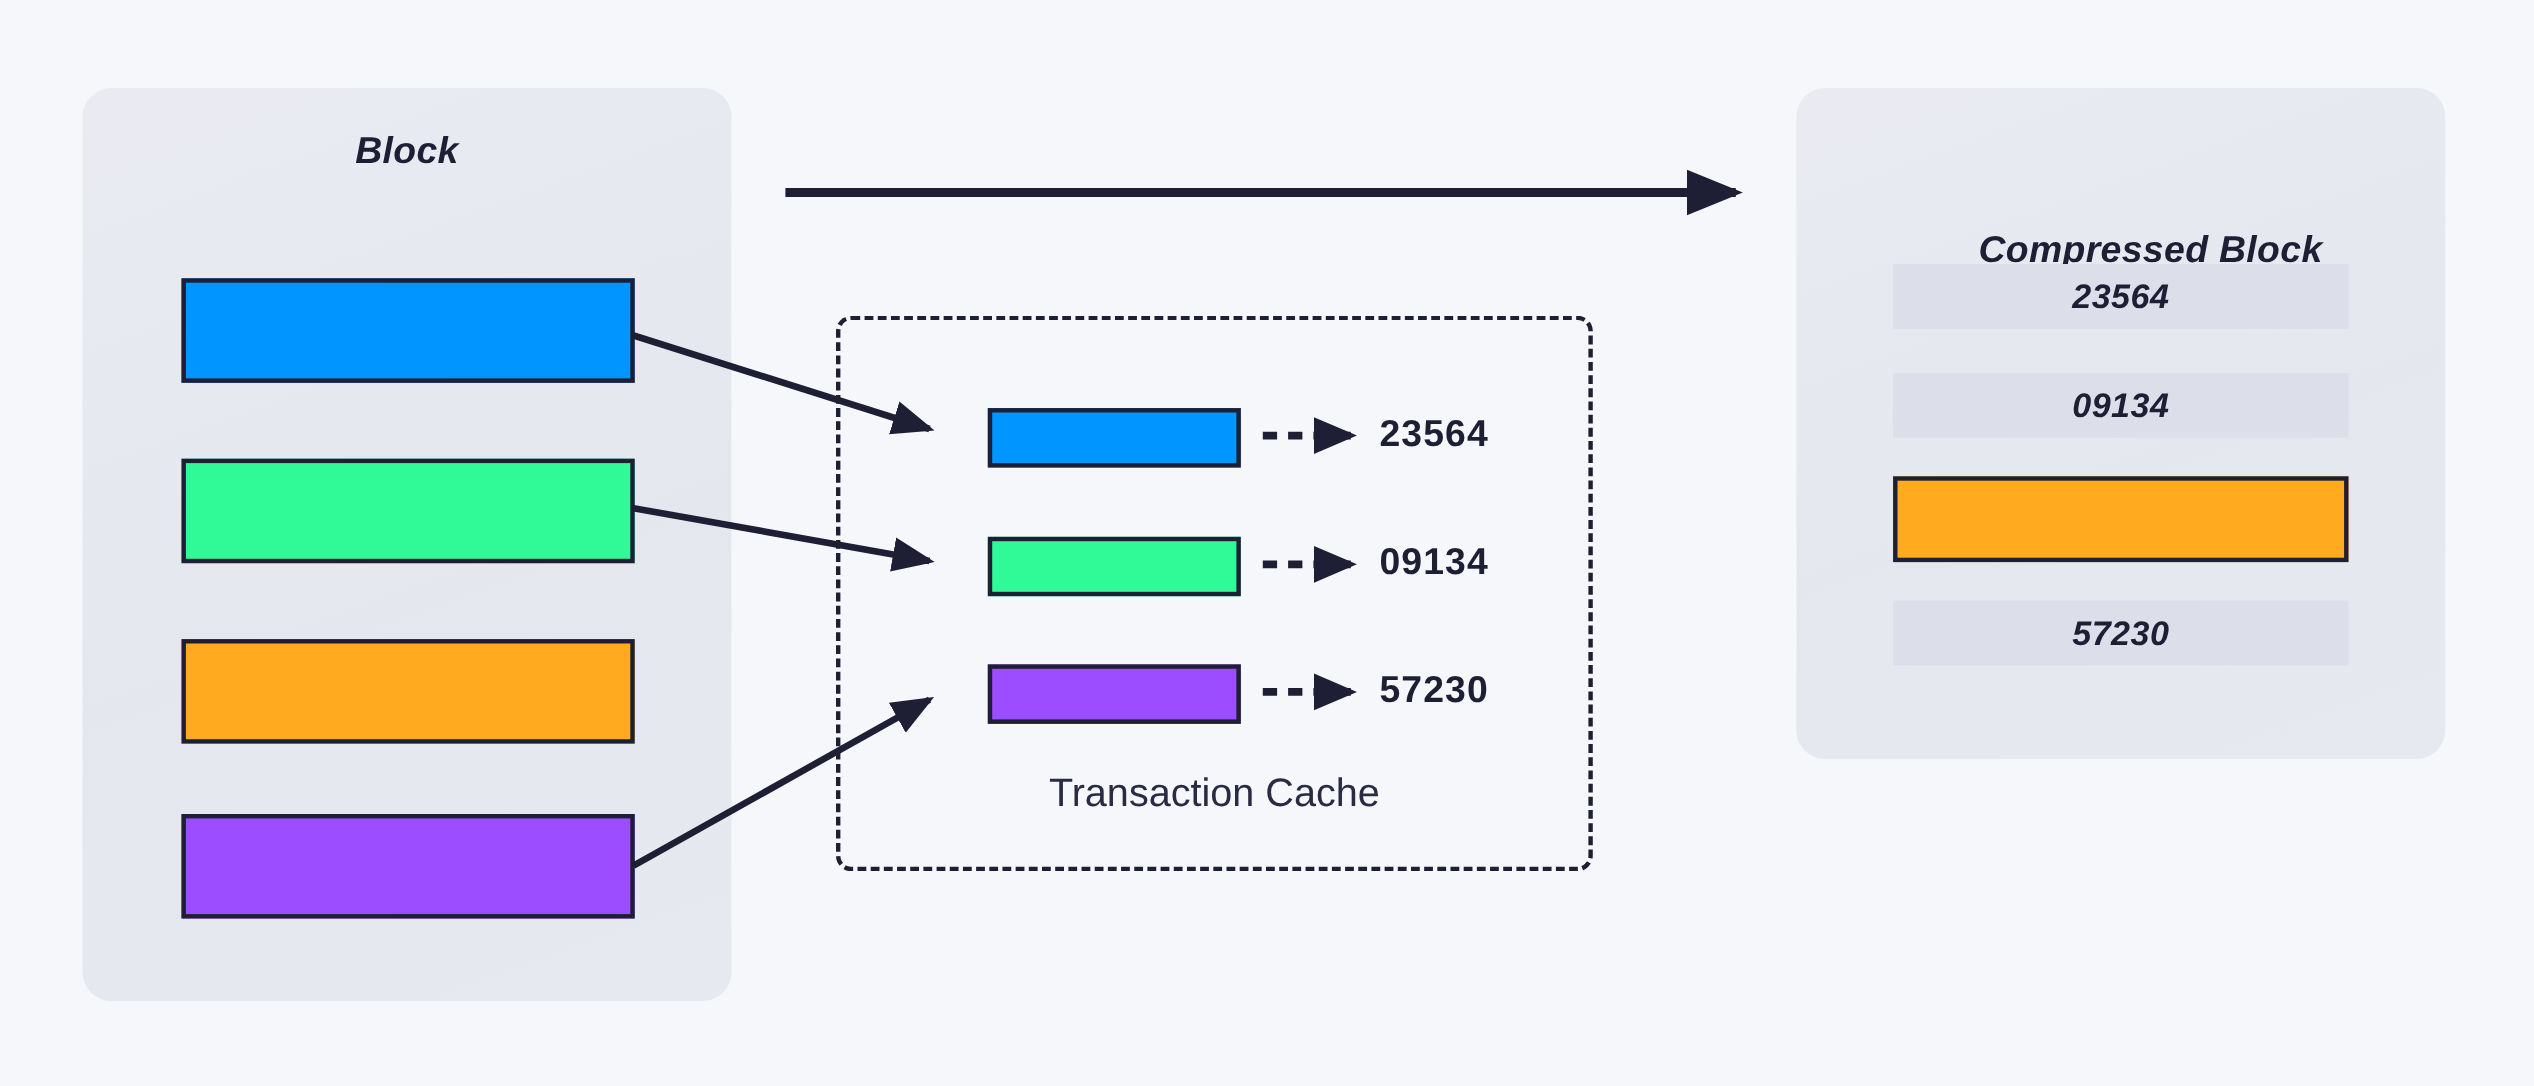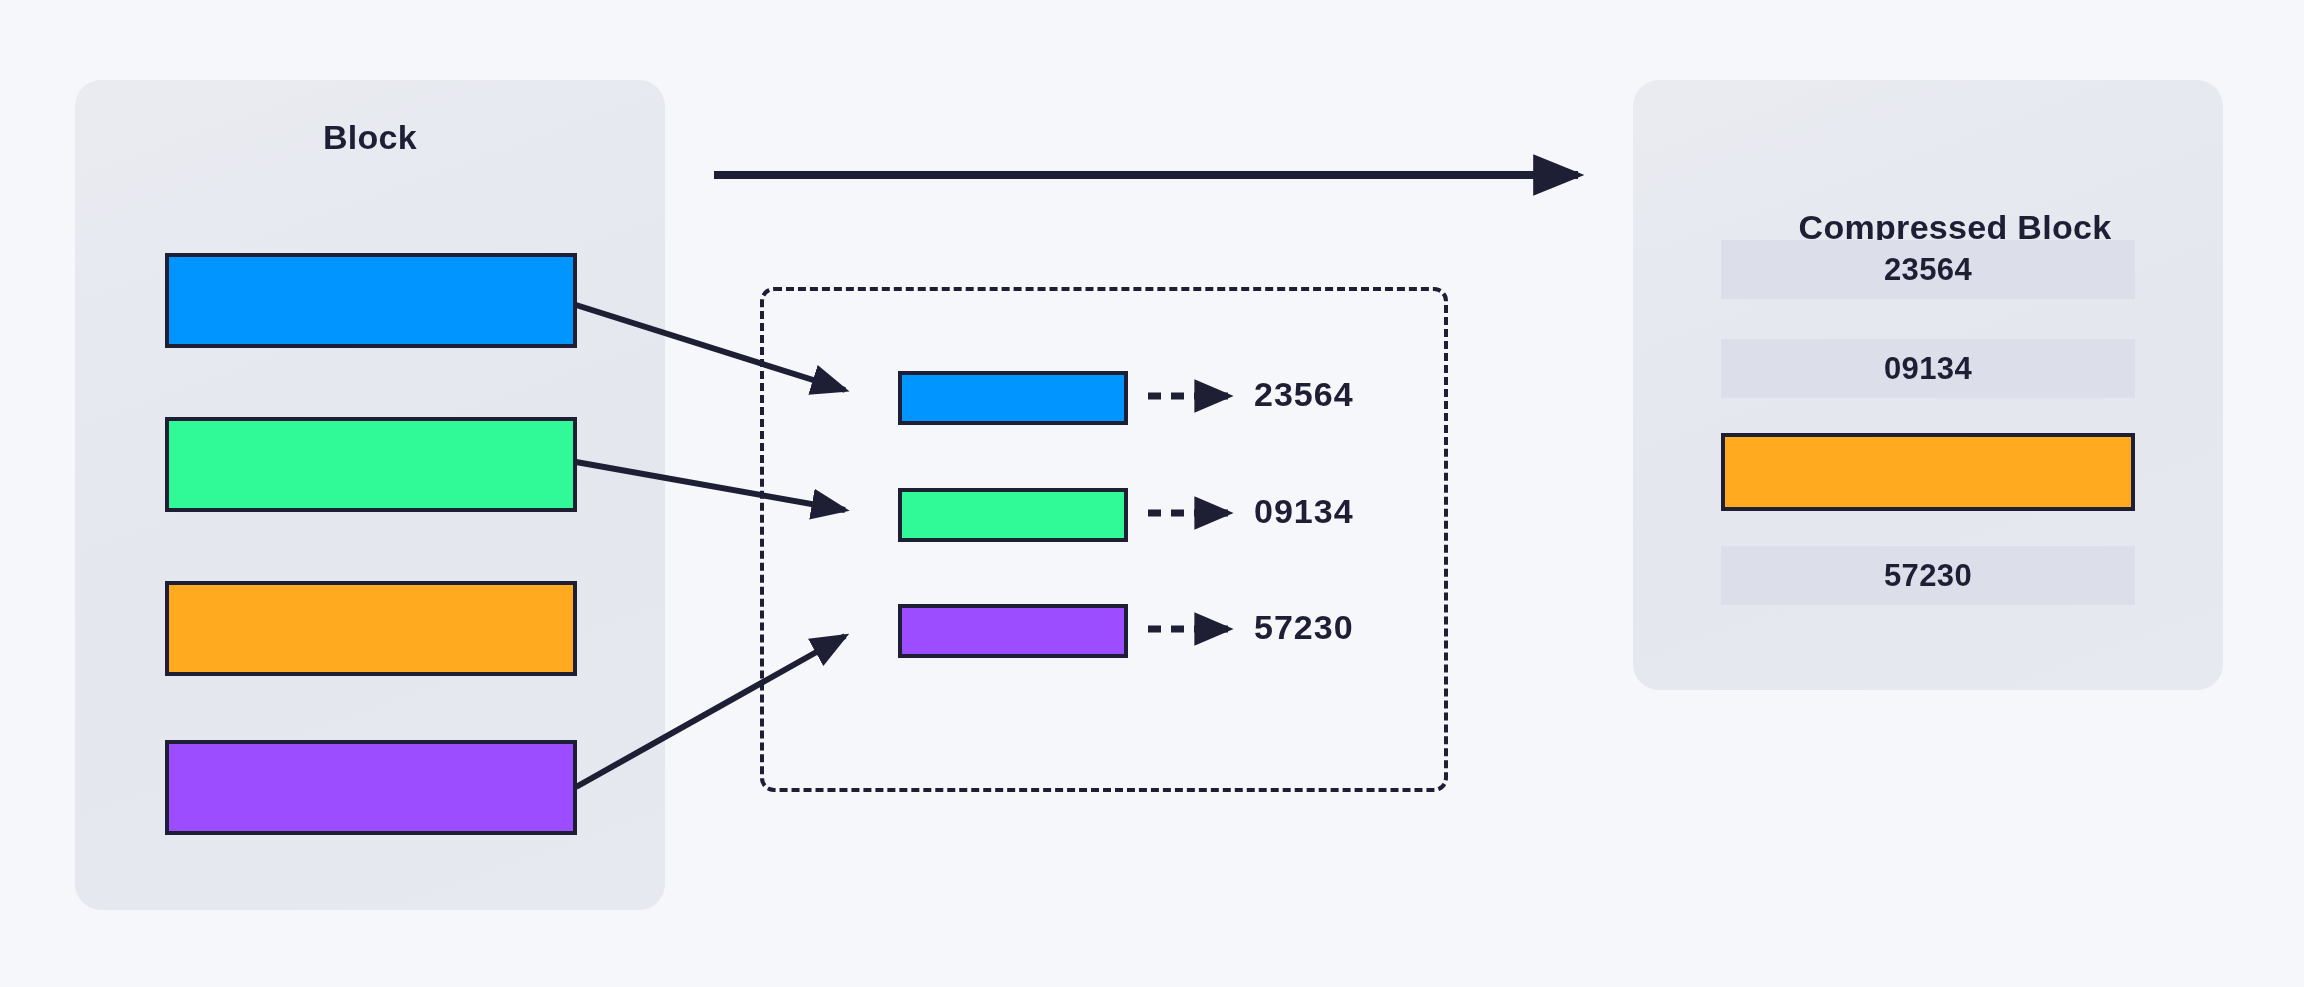--- a/index.html
+++ b/index.html
@@ -17,20 +17,21 @@
     position: relative;
     width: 2304px;
     height: 987px;
   }
 
   
   .panel {
     position: absolute;
     background: linear-gradient(160deg, #e9ebf1 0%, #e4e7ee 55%, #e7e9f0 100%);
     border-radius: 26px;
+    font-style: italic;
   }
   #block-panel {
     left: 75px;
     top: 80px;
     width: 590px;
     height: 830px;
   }
   #compressed-panel {
     left: 1633px;
     top: 80px;
@@ -172,20 +173,21 @@
   <div id="cache-box"></div>
 
   <div class="cache-bar c0" style="background-color: rgb(0, 149, 255);"></div>
   <div class="cache-bar c1" style="background-color: rgb(47, 250, 151);"></div>
   <div class="cache-bar c2" style="background-color: rgb(155, 77, 255);"></div>
 
   <div class="cache-val v0">23564</div>
   <div class="cache-val v1">09134</div>
   <div class="cache-val v2">57230</div>
 
+  <div id="cache-label">Transaction Cache</div>
 
   <div class="panel" id="compressed-panel">
     <div class="panel-title">Compressed Block</div>
 
     <div class="crow r0">
       <span class="crow-val">23564</span>
     </div>
     <div class="crow r1">
       <span class="crow-val">09134</span>
     </div>

